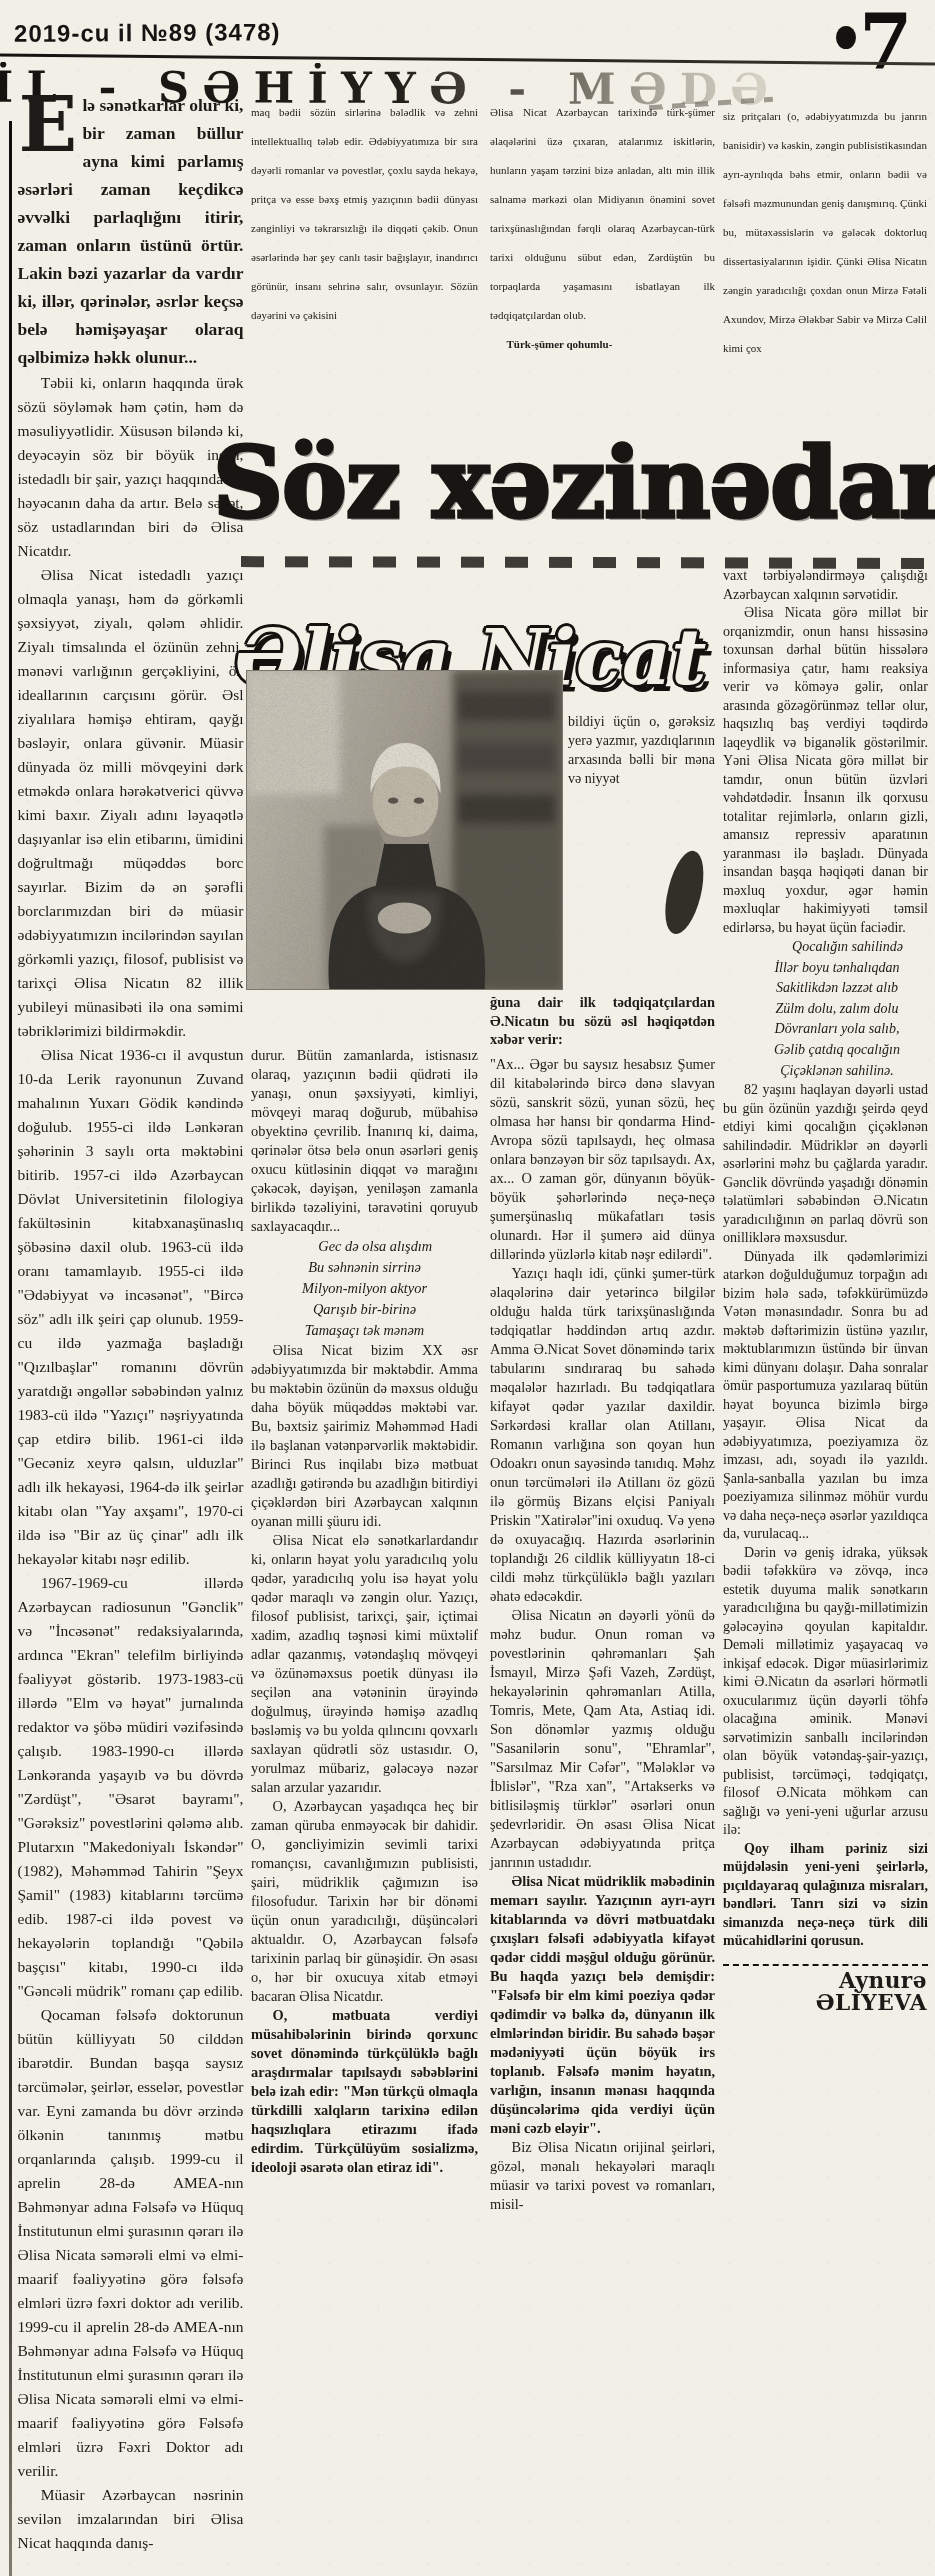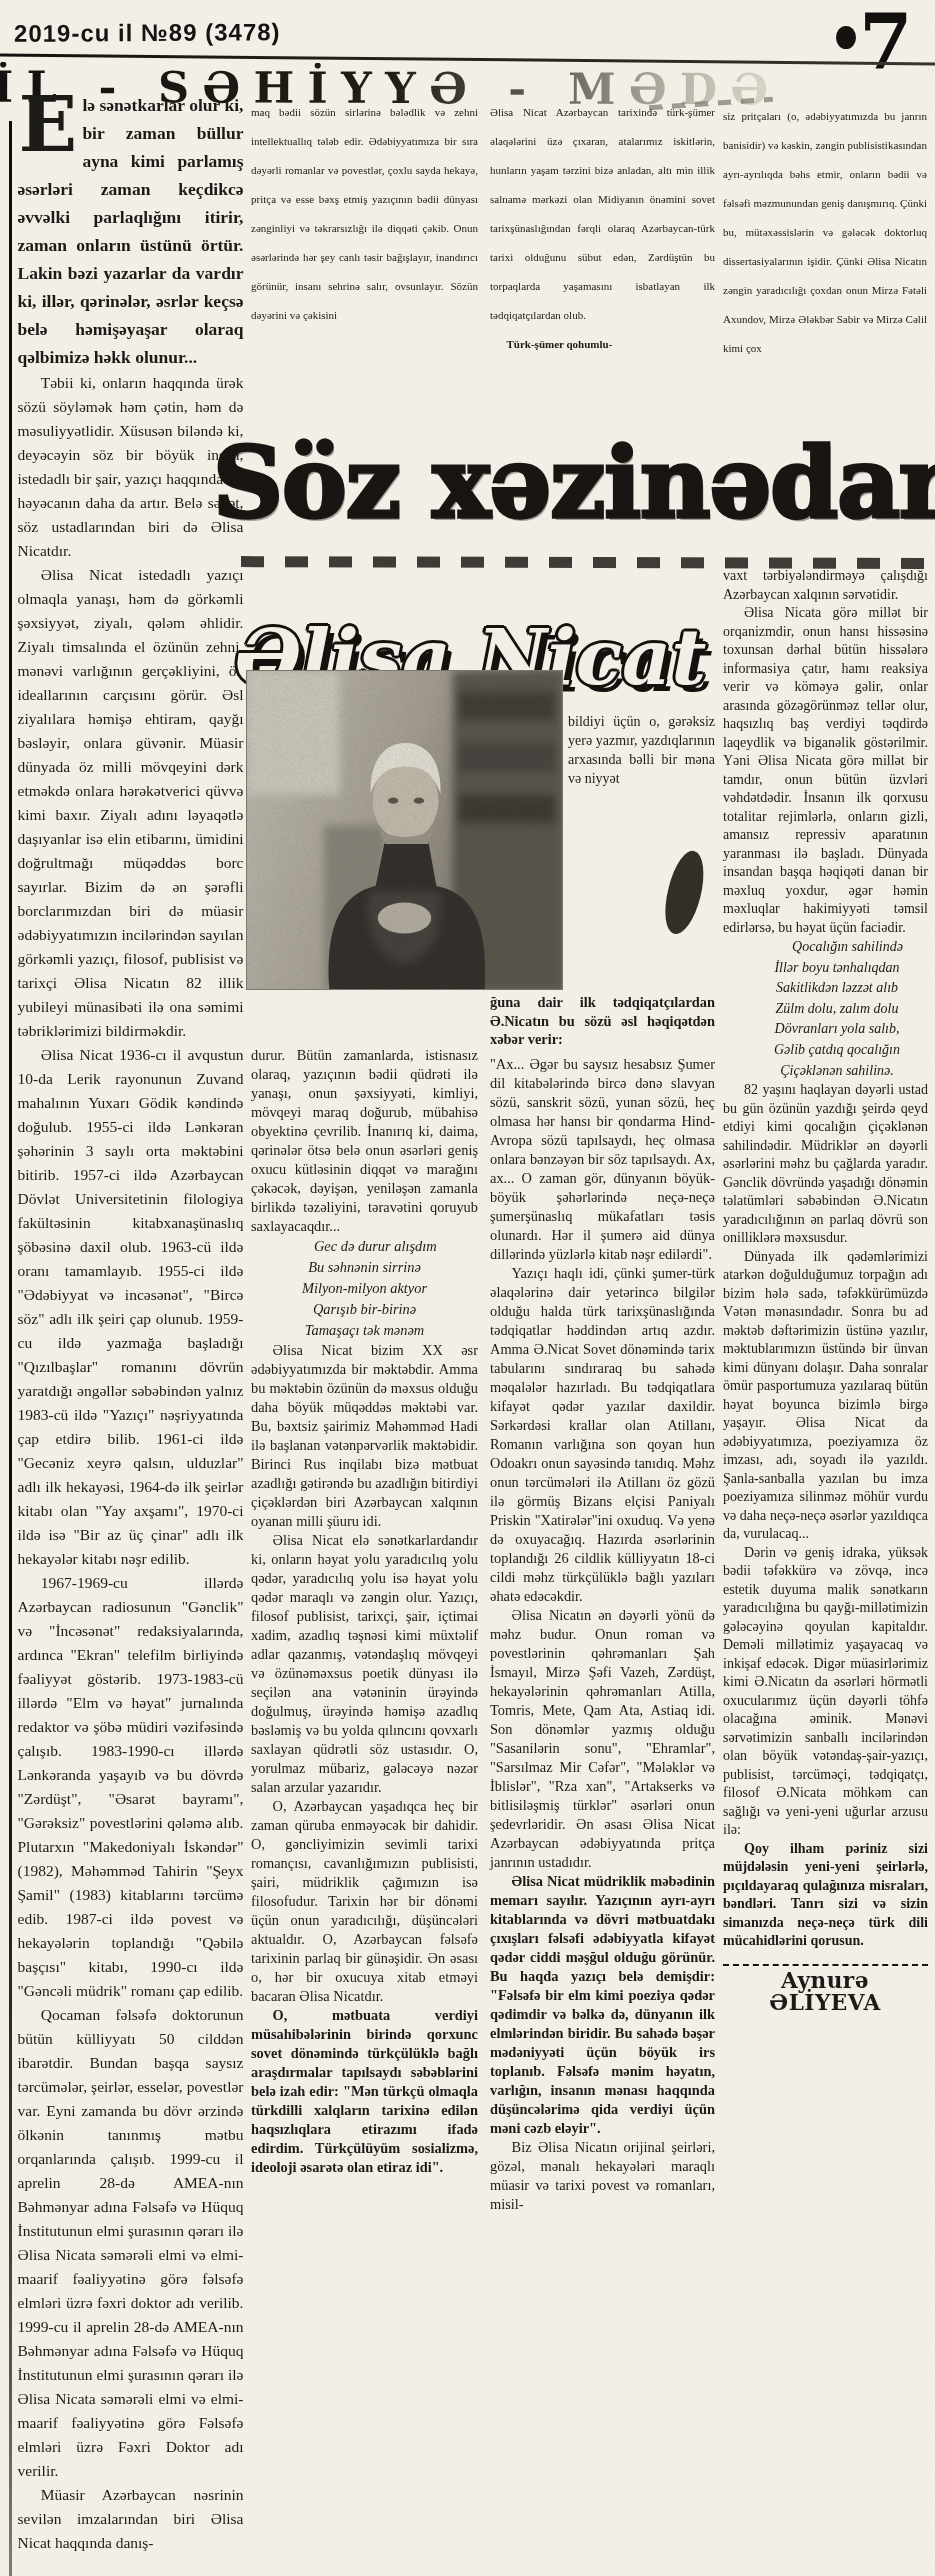--- a/index.html
+++ b/index.html
@@ -53,21 +53,21 @@
     text-shadow:-2.1px -2.1px 0 #14110e,2.1px -2.1px 0 #14110e,-2.1px 2.1px 0 #14110e,2.1px 2.1px 0 #14110e,
                 -3.1px 0 0 #14110e,3.1px 0 0 #14110e,0 3.1px 0 #14110e,0 -3.1px 0 #14110e,6.2px 7.2px 0 #14110e;margin-top:44px;}
   
   .photo{left:247px;top:671px;width:315px;height:318px;background:#9a958a;outline:0.5px solid #7c776c;}
   .smudge{left:668px;top:850px;width:33px;height:85px;background:#17140f;border-radius:48% 52% 50% 50%;
           transform:rotate(14deg);opacity:.88;}
   
   .poem{white-space:pre-line;font-style:italic;text-indent:0;margin:13.4px 0 13.4px 29px;text-align:center;line-height:21px;}
   .c4r .poem{margin-left:23px;line-height:20.6px;}
   
-  .sigblock{margin-top:13.4px;border-top:2.1px dashed #17140f;padding:6.2px 1px 5.2px 0;text-align:center;}
+  .sigblock{margin-top:13.4px;border-top:2.1px dashed #17140f;padding:6.2px 1px 5.2px 0;text-align:right;}
   .sig{font-family:"DejaVu Serif",serif;font-weight:bold;font-size:21.6px;letter-spacing:0.5px;}
 </style>
 </head>
 <body>
 
 <div class="page">
   <div class="speck"></div>
 
   <div class="abs issue">2019-cu il №89 (3478)</div>
   <div class="abs pagedot"></div>
@@ -145,21 +145,21 @@
   <div class="col strip">
     <p class="noind">bildiyi üçün o, gərəksiz yerə yazmır, yazdıqlarının arxasında bəlli bir məna və niyyət</p>
   </div>
 
   <div class="col leadin">
     <p class="noind">ğuna dair ilk tədqiqatçılardan Ə.Nicatın bu sözü əsl həqiqətdən xəbər verir:</p>
   </div>
 
   <div class="col c2b">
     <p class="noind">durur. Bütün zamanlarda, istisnasız olaraq, yazıçının bədii qüdrəti ilə yanaşı, onun şəxsiyyəti, kimliyi, mövqeyi maraq doğurub, mübahisə obyektinə çevrilib. İnanırıq ki, daima, qərinələr ötsə belə onun əsərləri geniş oxucu kütləsinin diqqət və marağını çəkəcək, dəyişən, yeniləşən zamanla birlikdə təzəliyini, təravətini qoruyub saxlayacaqdır...</p>
-    <p class="poem">Gec də durur alışdım
+    <p class="poem">Gec də olsa alışdım
 Bu səhnənin sirrinə
 Milyon-milyon aktyor
 Qarışıb bir-birinə
 Tamaşaçı tək mənəm</p>
     <p>Əlisa Nicat bizim XX əsr ədəbiyyatımızda bir məktəbdir. Amma bu məktəbin özünün də məxsus olduğu daha böyük müqəddəs məktəbi var. Bu, bəxtsiz şairimiz Məhəmməd Hadi ilə başlanan vətənpərvərlik məktəbidir. Birinci Rus inqilabı bizə mətbuat azadlığı gətirəndə bu azadlığın bitirdiyi çiçəklərdən biri Azərbaycan xalqının oyanan milli şüuru idi.</p>
     <p>Əlisa Nicat elə sənətkarlardandır ki, onların həyat yolu yaradıcılıq yolu qədər, yaradıcılıq yolu isə həyat yolu qədər maraqlı və zəngin olur. Yazıçı, filosof publisist, tarixçi, şair, içtimai xadim, azadlıq təşnəsi kimi müxtəlif adlar qazanmış, vətəndaşlıq mövqeyi və özünəməxsus poetik dünyası ilə seçilən ana vətəninin ürəyində doğulmuş, ürəyində həmişə azadlıq bəsləmiş və bu yolda qılıncını qovxarlı saxlayan qüdrətli söz ustasıdır. O, yorulmaz mübariz, gələcəyə nəzər salan arzular yazarıdır.</p>
     <p>O, Azərbaycan yaşadıqca heç bir zaman qüruba enməyəcək bir dahidir. O, gəncliyimizin sevimli tarixi romançısı, cavanlığımızın publisisti, şairi, müdriklik çağımızın isə filosofudur. Tarixin hər bir dönəmi üçün onun yaradıcılığı, düşüncələri aktualdır. O, Azərbaycan fəlsəfə tarixinin parlaq bir günəşidir. Ən əsası o, hər bir oxucuya xitab etməyi bacaran Əlisa Nicatdır.</p>
     <p class="bold">O, mətbuata verdiyi müsahibələrinin birində qorxunc sovet dönəmində türkçülüklə bağlı araşdırmalar tapılsaydı səbəblərini belə izah edir: "Mən türkçü olmaqla türkdilli xalqların tarixinə edilən haqsızlıqlara etirazımı ifadə edirdim. Türkçülüyüm sosializmə, ideoloji əsarətə olan etiraz idi".</p>
   </div>
 

